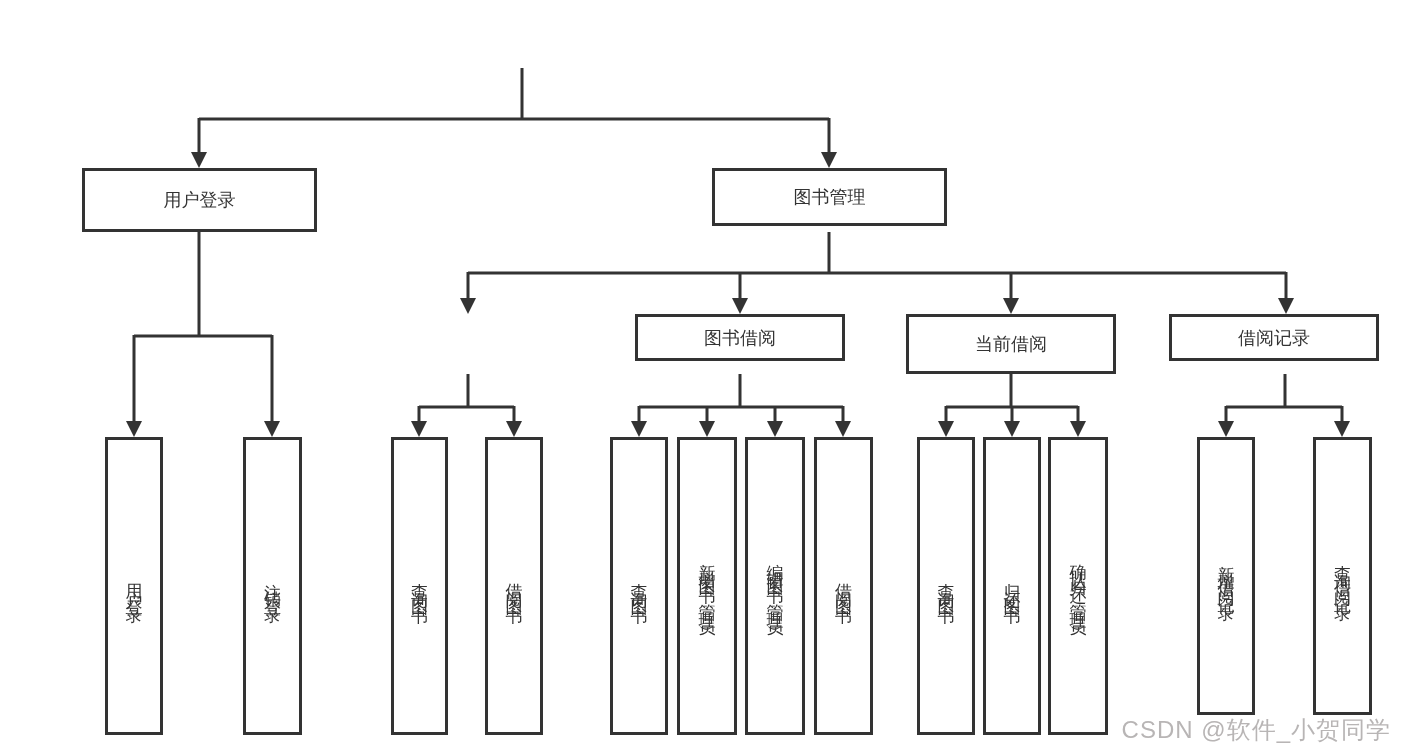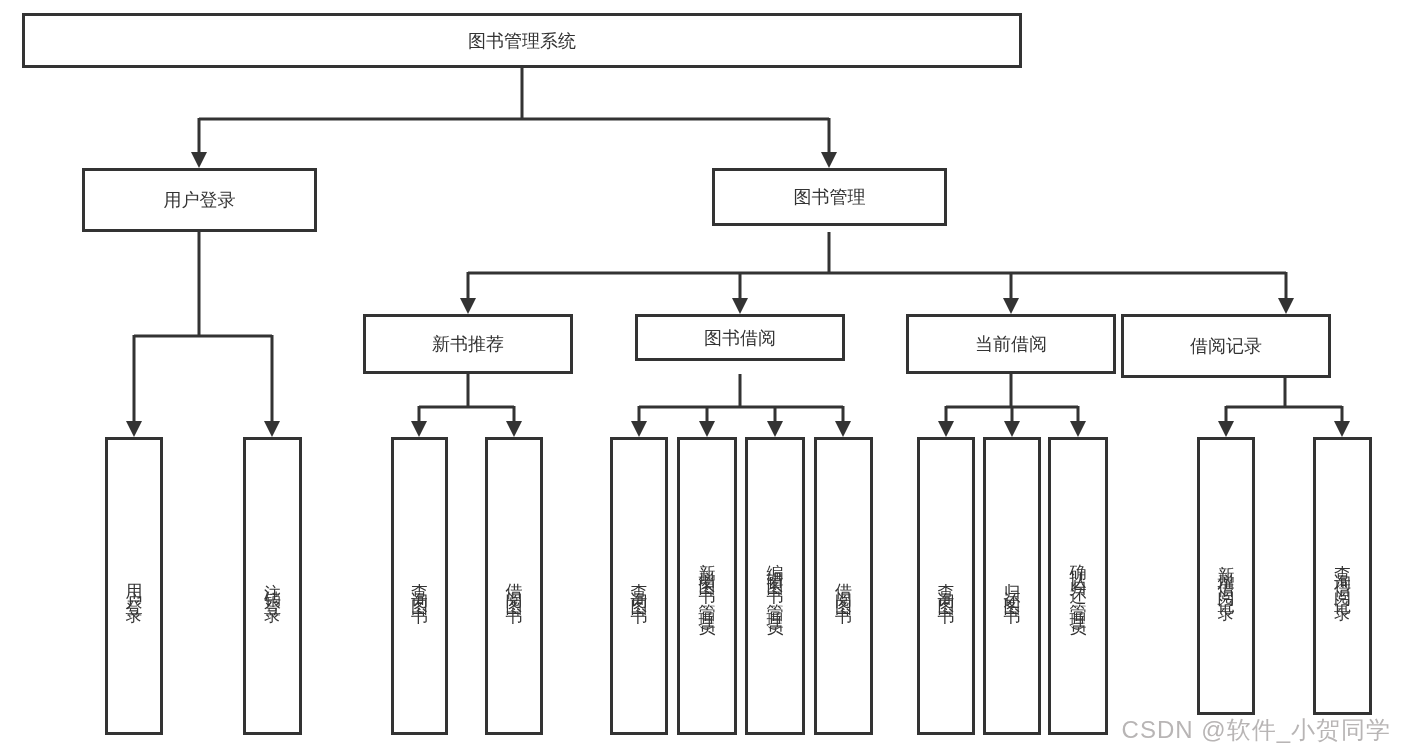--- a/index.html
+++ b/index.html
@@ -77,41 +77,35 @@
       <path class="hd" d="M1070 421 h16 L1078 437 z"></path>
     </g>
 
     <g>
       <path class="ln" d="M1285 374 V408 M1226 407 H1342 M1226 406 V423 M1342 406 V423"></path>
       <path class="hd" d="M1218 421 h16 L1226 437 z"></path>
       <path class="hd" d="M1334 421 h16 L1342 437 z"></path>
     </g>
   </svg>
 
-  <div class="node" style="left:22px;top:13px;width:1000px;height:55px;">
-    <span class="lbl">图书管理系统</span>
-  </div>
 
   <div class="node" style="left:82px;top:168px;width:235px;height:64px;">
     <span class="lbl">用户登录</span>
   </div>
   <div class="node" style="left:712px;top:168px;width:235px;height:58px;">
     <span class="lbl">图书管理</span>
   </div>
 
-  <div class="node" style="left:363px;top:314px;width:210px;height:60px;">
-    <span class="lbl">新书推荐</span>
-  </div>
   <div class="node" style="left:635px;top:314px;width:210px;height:47px;">
     <span class="lbl">图书借阅</span>
   </div>
   <div class="node" style="left:906px;top:314px;width:210px;height:60px;">
     <span class="lbl">当前借阅</span>
   </div>
-  <div class="node" style="left:1121px;top:314px;width:210px;height:64px;">
+  <div class="node" style="left:1169px;top:314px;width:210px;height:47px;">
     <span class="lbl">借阅记录</span>
   </div>
 
   <div class="node vert" style="left:105px;top:437px;width:58px;height:298px;">
     <span class="lbl">用户登录</span>
   </div>
   <div class="node vert" style="left:243px;top:437px;width:59px;height:298px;">
     <span class="lbl">注销登录</span>
   </div>
 

